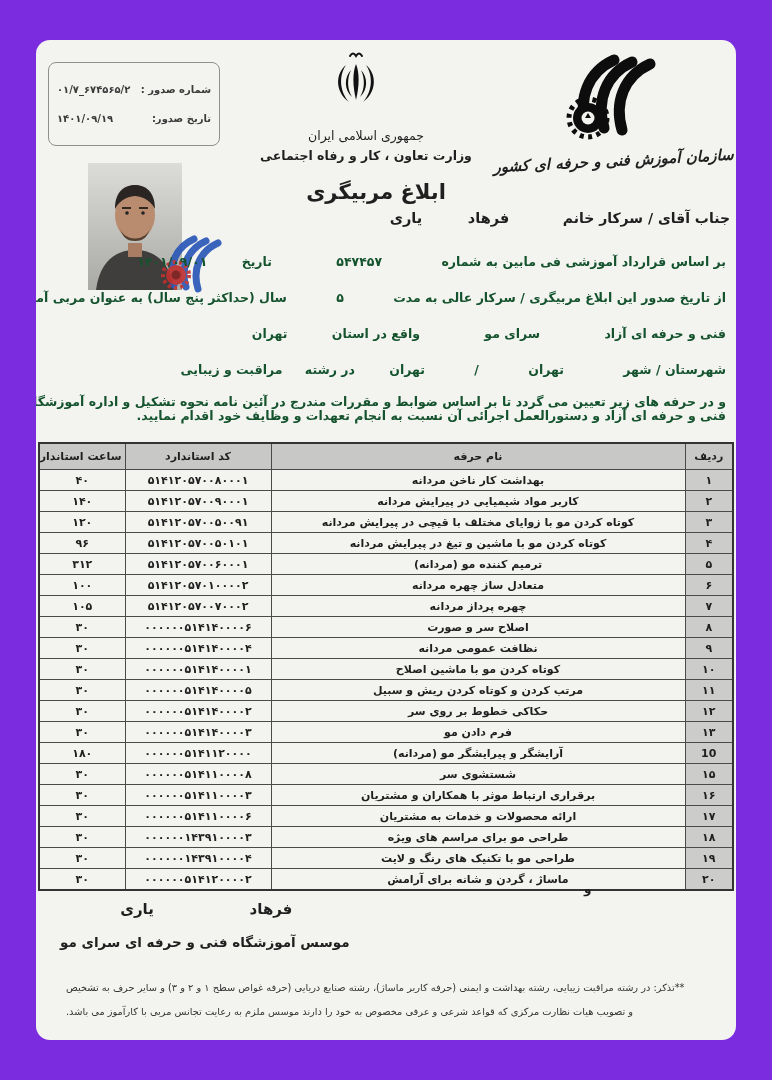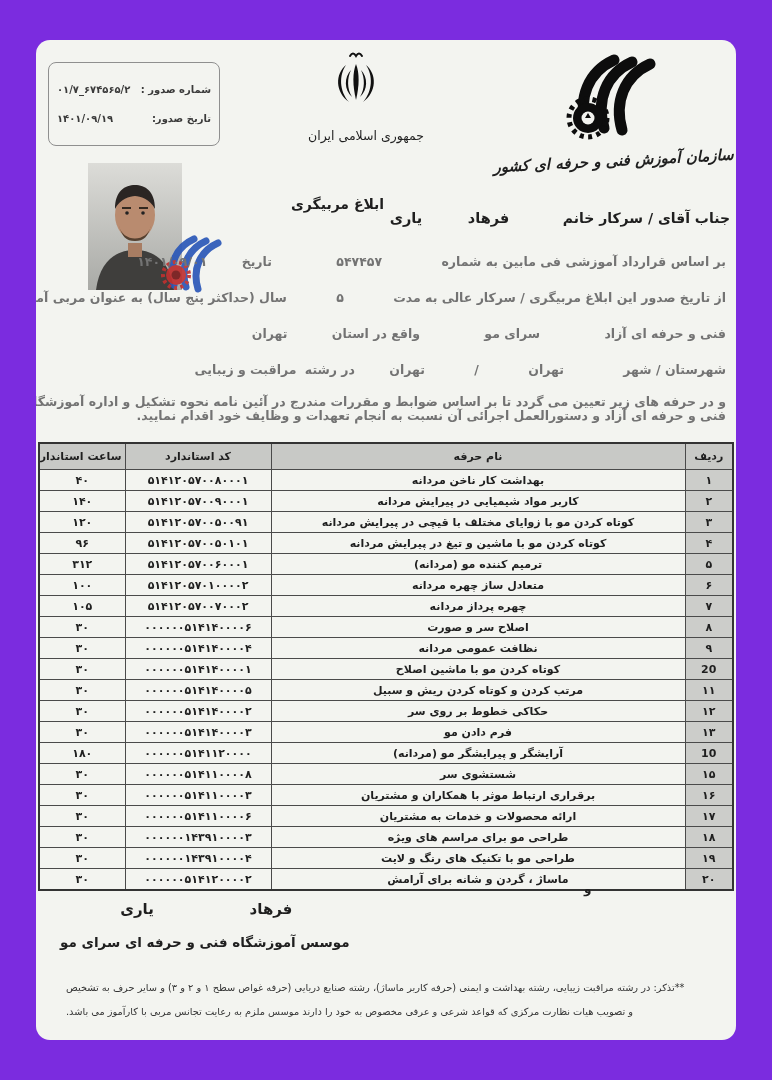--- a/index.html
+++ b/index.html
@@ -22,41 +22,41 @@
     border:1px solid #8f8f8f;border-radius:8px;
     display:flex;flex-direction:column;justify-content:space-evenly;
     padding:2px 8px;box-sizing:border-box;direction:rtl;
   }
   .issue-row{display:flex;justify-content:space-between;align-items:center;
     font-size:10px;font-weight:700;color:#3a3a3a;}
   
   .emblem{left:288px;top:10px;width:64px;height:72px;}
   .country{left:230px;top:88px;width:200px;text-align:center;font-size:12.5px;font-weight:400;}
   .ministry{left:210px;top:108px;width:240px;text-align:center;font-size:12.5px;font-weight:700;}
-  .doc-title{left:255px;top:140px;width:170px;text-align:left;font-size:14px;font-weight:800;margin-top:16px;}
+  .doc-title{left:255px;top:140px;width:170px;text-align:center;font-size:21px;font-weight:800;}
   .org-logo{left:512px;top:6px;width:120px;height:98px;}
   .org-name{
     left:455px;top:112px;width:245px;text-align:center;
     font-size:15px;font-weight:800;font-style:italic;transform:rotate(-3deg);
   }
   
   .photo{left:52px;top:123px;width:94px;height:127px;}
   .stamp{left:112px;top:183px;width:76px;height:76px;opacity:.92;}
   
   .addressee-label{right:6px;top:170px;font-size:14px;font-weight:800;direction:rtl;}
   .addr-first{left:425px;top:170px;width:55px;text-align:center;font-size:14.5px;font-weight:800;}
   .addr-last{left:345px;top:170px;width:50px;text-align:center;font-size:14.5px;font-weight:800;}
   
   .bodyline{
     right:10px;left:6px;direction:rtl;text-align:right;
-    font-size:12.5px;font-weight:600;white-space:nowrap;color:#737373;
+    font-size:12.5px;font-weight:600;white-space:nowrap;color:#14532d;
   }
   .v{font-weight:700;}
   .g-r45{margin-right:45px;} .g-r55{margin-right:55px;} .g-r30{margin-right:30px;}
-  .g-r20{margin-right:4px;text-align:right;} .g-r40{margin-right:40px;} .g-r60{margin-right:60px;}
+  .g-r20{margin-right:18px;text-align:right;} .g-r40{margin-right:40px;} .g-r60{margin-right:60px;}
   
   .tbl-wrap{left:2px;top:402px;width:696px;}
   table{border-collapse:collapse;table-layout:fixed;width:694px;direction:rtl;}
   th,td{border:1px solid #4a4a4a;padding:0 3px;line-height:1;overflow:hidden;white-space:nowrap;}
   table{border:2px solid #333;}
   th{height:25px;background:#c8c9c6;font-size:11px;font-weight:800;text-align:center;}
   td{height:20px;font-size:11px;font-weight:600;text-align:center;vertical-align:middle;}
   td.c-row{background:#cccdca;font-weight:800;}
   col.w-row{width:48px;} col.w-name{width:414px;} col.w-code{width:146px;} col.w-hours{width:86px;}
   
@@ -90,20 +90,21 @@
       <path d="M26 6 q3 -5 6 0 q3 -5 6 0" fill="none" stroke="#111" stroke-width="2" stroke-linecap="round"></path>
       <path d="M32 14 C35.5 23 35.5 35 32 50 C28.5 35 28.5 23 32 14 Z" fill="#111"></path>
       <path d="M27 20 C20 27 20 40 28 47 C23 39 23 28 27 20 Z" fill="#111"></path>
       <path d="M37 20 C44 27 44 40 36 47 C41 39 41 28 37 20 Z" fill="#111"></path>
       <path d="M22 15 C11 24 11 42 25 52 C15 41 15 25 22 15 Z" fill="#111"></path>
       <path d="M42 15 C53 24 53 42 39 52 C49 41 49 25 42 15 Z" fill="#111"></path>
     </svg>
   </div>
 
   <div class="abs country">جمهوری اسلامی ایران</div>
+  <div class="abs ministry">وزارت تعاون ، کار و رفاه اجتماعی</div>
   <div class="abs doc-title">ابلاغ مربیگری</div>
 
   <div class="abs org-logo">
     <svg width="120" height="98" viewBox="0 0 120 98">
       <g stroke="#0d0d0d" stroke-width="11" fill="none" stroke-linecap="round">
         <path d="M38 80 C30 52 40 26 66 14"></path>
         <path d="M56 82 C48 54 58 28 84 16"></path>
         <path d="M74 84 C66 56 76 30 102 18"></path>
       </g>
       <circle cx="40" cy="72" r="19" fill="none" stroke="#0d0d0d" stroke-width="5" stroke-dasharray="4 4.5"></circle>
@@ -244,21 +245,21 @@
       <td class="c-code">۰۰۰۰۰۰۵۱۴۱۴۰۰۰۰۶</td>
       <td class="c-hours">۳۰</td>
     </tr>
           <tr>
       <td class="c-row">۹</td>
       <td class="c-name">نظافت عمومی مردانه</td>
       <td class="c-code">۰۰۰۰۰۰۵۱۴۱۴۰۰۰۰۴</td>
       <td class="c-hours">۳۰</td>
     </tr>
           <tr>
-      <td class="c-row">20</td>
+      <td class="c-row">۱۰</td>
       <td class="c-name">کوتاه کردن مو با ماشین اصلاح</td>
       <td class="c-code">۰۰۰۰۰۰۵۱۴۱۴۰۰۰۰۱</td>
       <td class="c-hours">۳۰</td>
     </tr>
           <tr>
       <td class="c-row">۱۱</td>
       <td class="c-name">مرتب کردن و کوتاه کردن ریش و سبیل</td>
       <td class="c-code">۰۰۰۰۰۰۵۱۴۱۴۰۰۰۰۵</td>
       <td class="c-hours">۳۰</td>
     </tr>

